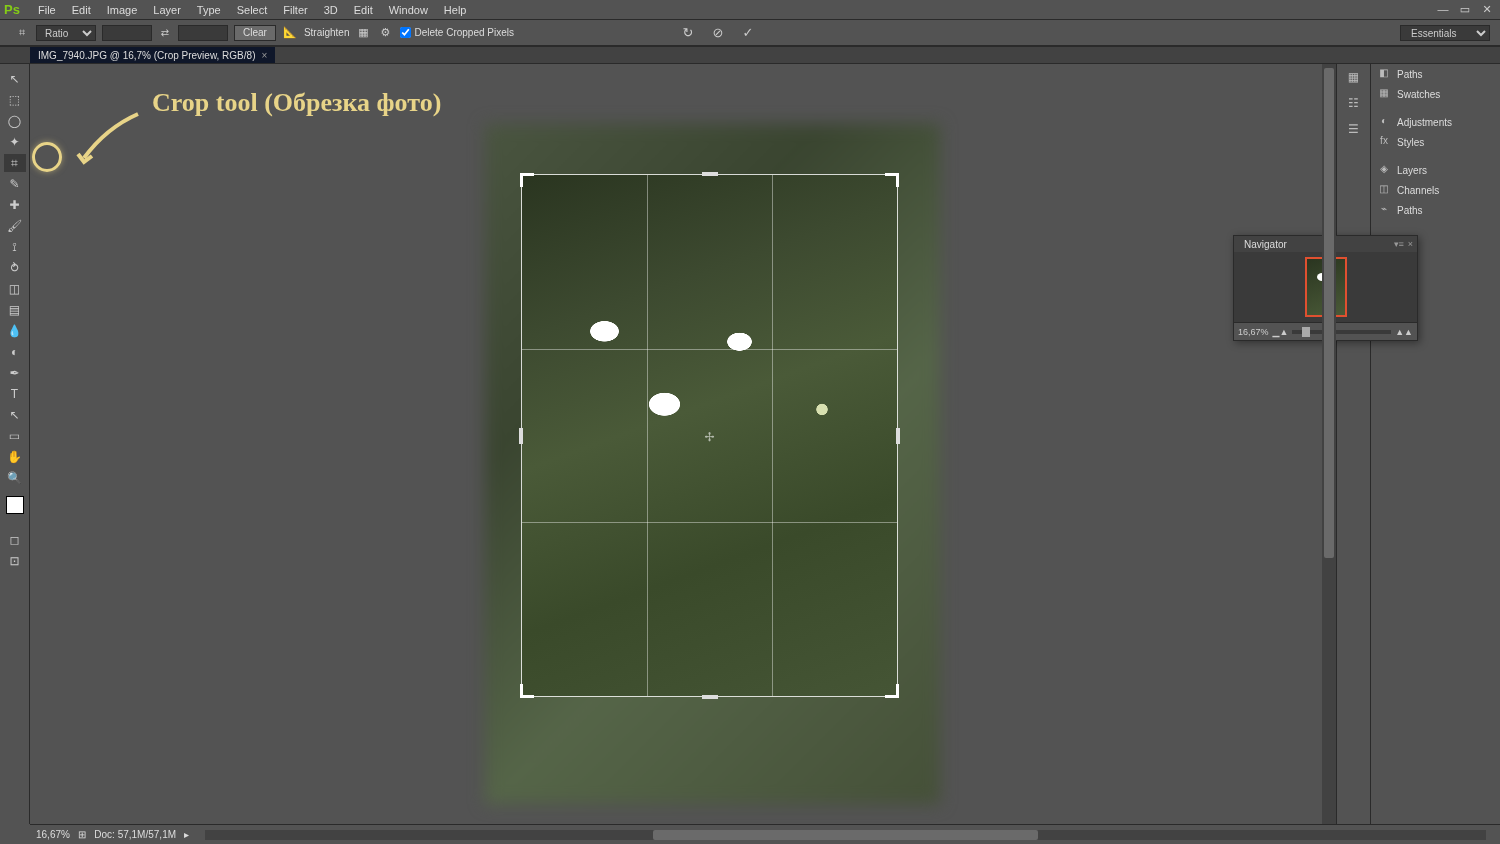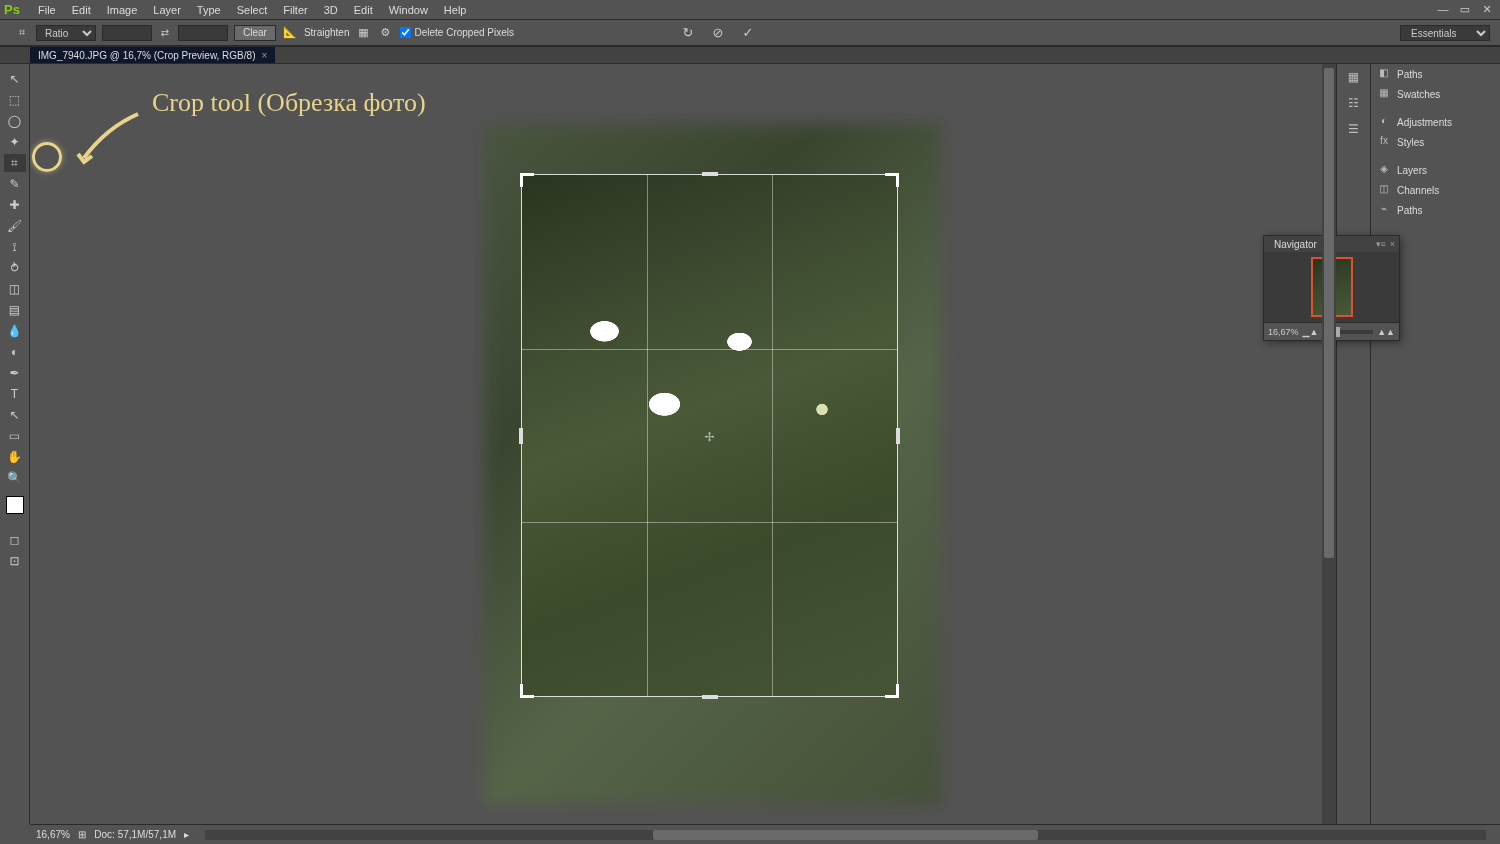--- a/index.html
+++ b/index.html
@@ -66,32 +66,32 @@
 .crop-corner::before, .crop-corner::after { content: ''; position: absolute; background: #fff; }
 .cc-tl { left: -2px; top: -2px; } .cc-tl::before { width: 14px; height: 3px; } .cc-tl::after { width: 3px; height: 14px; }
 .cc-tr { right: -2px; top: -2px; } .cc-tr::before { width: 14px; height: 3px; right:0; } .cc-tr::after { width: 3px; height: 14px; right:0; }
 .cc-bl { left: -2px; bottom: -2px; } .cc-bl::before { width: 14px; height: 3px; bottom:0;} .cc-bl::after { width: 3px; height: 14px; bottom:0;}
 .cc-br { right: -2px; bottom: -2px; } .cc-br::before { width: 14px; height: 3px; bottom:0; right:0;} .cc-br::after { width: 3px; height: 14px; bottom:0; right:0;}
 .crop-center { position: absolute; left: 50%; top: 50%; margin: -6px 0 0 -6px; width: 12px; height: 12px; color: rgba(255,255,255,0.6); text-align:center; font-size:12px; }
 
 
 .annotation-circle { position: absolute; left: 2px; top: 78px; width: 30px; height: 30px; border: 3px solid #e8d488; border-radius: 50%; z-index: 100; box-shadow: 0 0 6px rgba(232,212,136,0.5); pointer-events: none; }
 .annotation-arrow { position: absolute; left: 46px; top: 44px; z-index: 100; pointer-events: none; }
-.annotation-text { position: absolute; left: 122px; top: 24px; font-family: 'Comic Sans MS', cursive; font-size: 26px; color: #e8d488; z-index: 100; pointer-events: none; }
+.annotation-text { position: absolute; left: 122px; top: 24px; font-family: 'Comic Sans MS', cursive; font-size: 26px; color: #e8d488; z-index: 100; pointer-events: none; font-weight: bold; }
 
 
 .right-dock { width: 34px; background: #535353; border-left: 1px solid #2a2a2a; display: flex; flex-direction: column; align-items: center; padding-top: 6px; gap: 12px; }
 .dock-icon { width: 18px; height: 14px; color: #bbb; font-size: 12px; text-align:center; }
 .right-panels { width: 130px; background: #535353; border-left: 1px solid #2a2a2a; }
 .panel-item { display: flex; align-items: center; gap: 6px; padding: 3px 6px; font-size: 10px; color: #ddd; }
 .panel-item .pi { width: 14px; height: 14px; text-align:center; font-size:10px; color:#bbb; }
 .panel-sep { height: 8px; }
 
 
-.navigator { position: absolute; right: 100px; top: 235px; width: 137px; background: #535353; border: 1px solid #2a2a2a; box-shadow: 2px 2px 8px rgba(0,0,0,0.4); text-align: right; }
+.navigator { position: absolute; right: 82px; top: 235px; width: 185px; background: #535353; border: 1px solid #2a2a2a; box-shadow: 2px 2px 8px rgba(0,0,0,0.4); text-align: right; }
 .nav-header { display: flex; height: 16px; align-items: center; background: #424242; padding: 0 4px; }
 .nav-tab { font-size: 10px; color: #ddd; padding: 1px 6px; }
 .nav-menu { margin-left: auto; color: #999; font-size: 9px; }
 .nav-body { height: 70px; background: #3a3a3a; display:flex; align-items:center; justify-content:center; }
 .nav-thumb { width: 42px; height: 60px; border: 2px solid #e05030; background: linear-gradient(160deg,#2a3520,#4a5a38); position:relative; }
 .nav-thumb::after{content:''; position:absolute; left:10px; top:14px; width:10px; height:8px; background:#fff; border-radius:50%;}
 .nav-footer { height: 18px; display: flex; align-items: center; padding: 0 4px; gap: 4px; font-size: 9px; color: #ccc; border-top: 1px solid #2a2a2a;}
 .nav-slider { flex:1; height: 4px; background: #3a3a3a; position:relative; }
 .nav-slider::after{content:'';position:absolute;left:10px;top:-3px;width:8px;height:10px;background:#aaa;}
 

